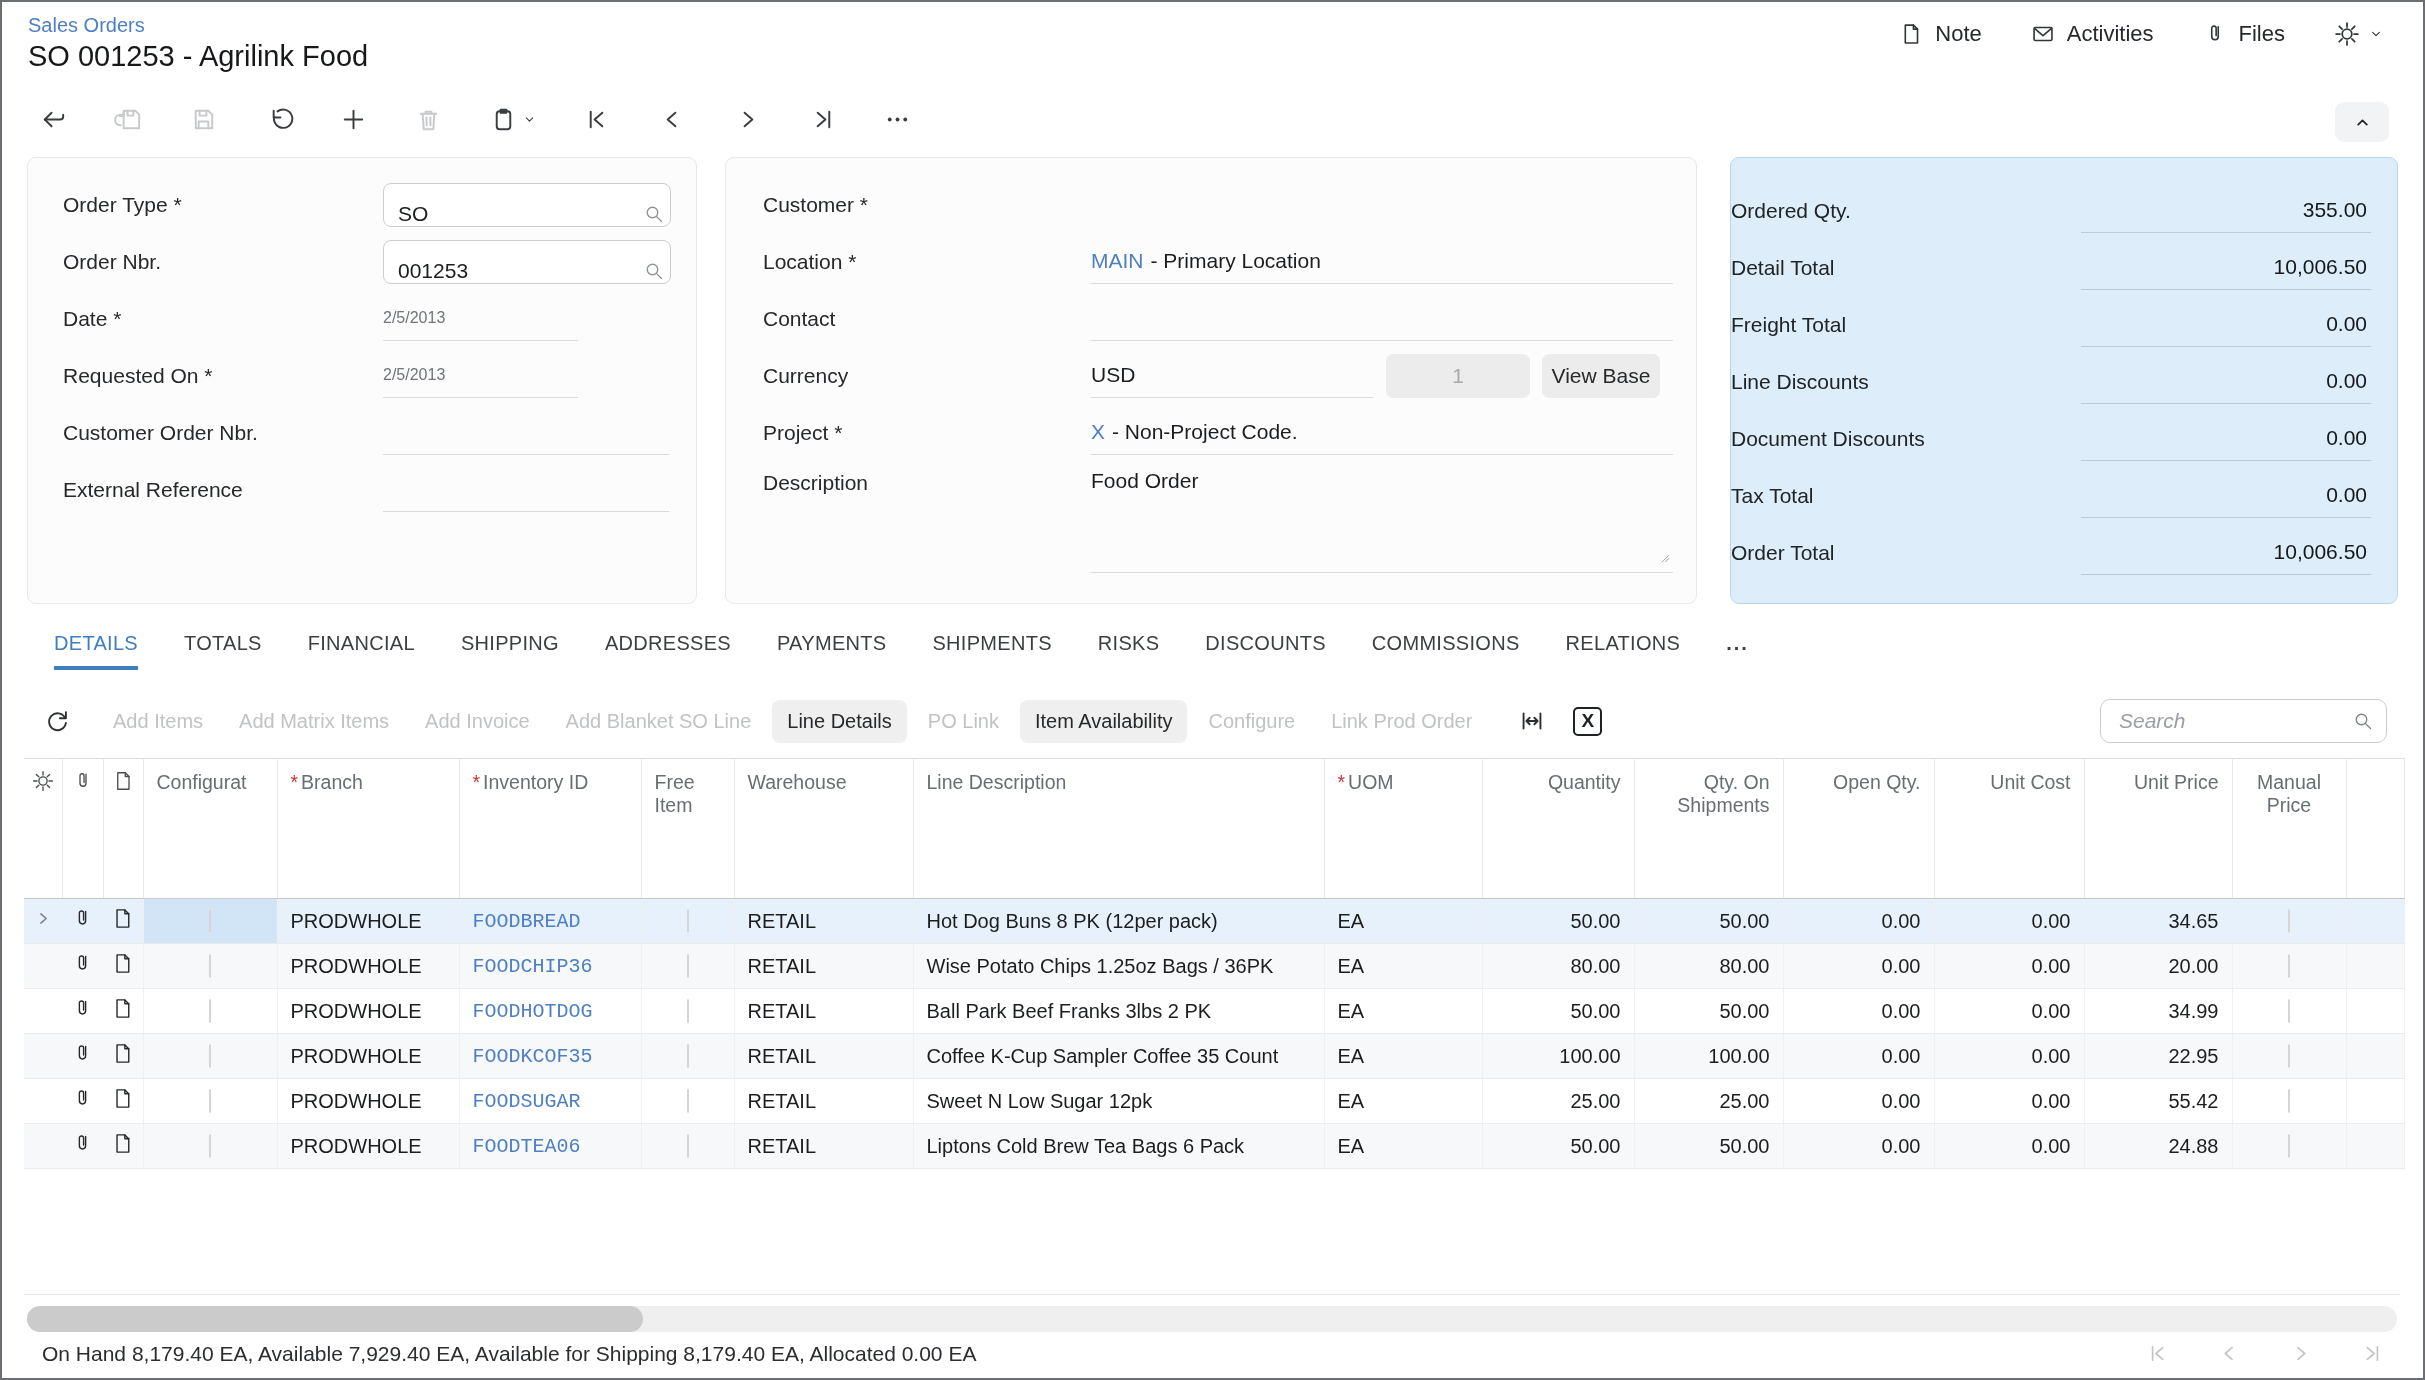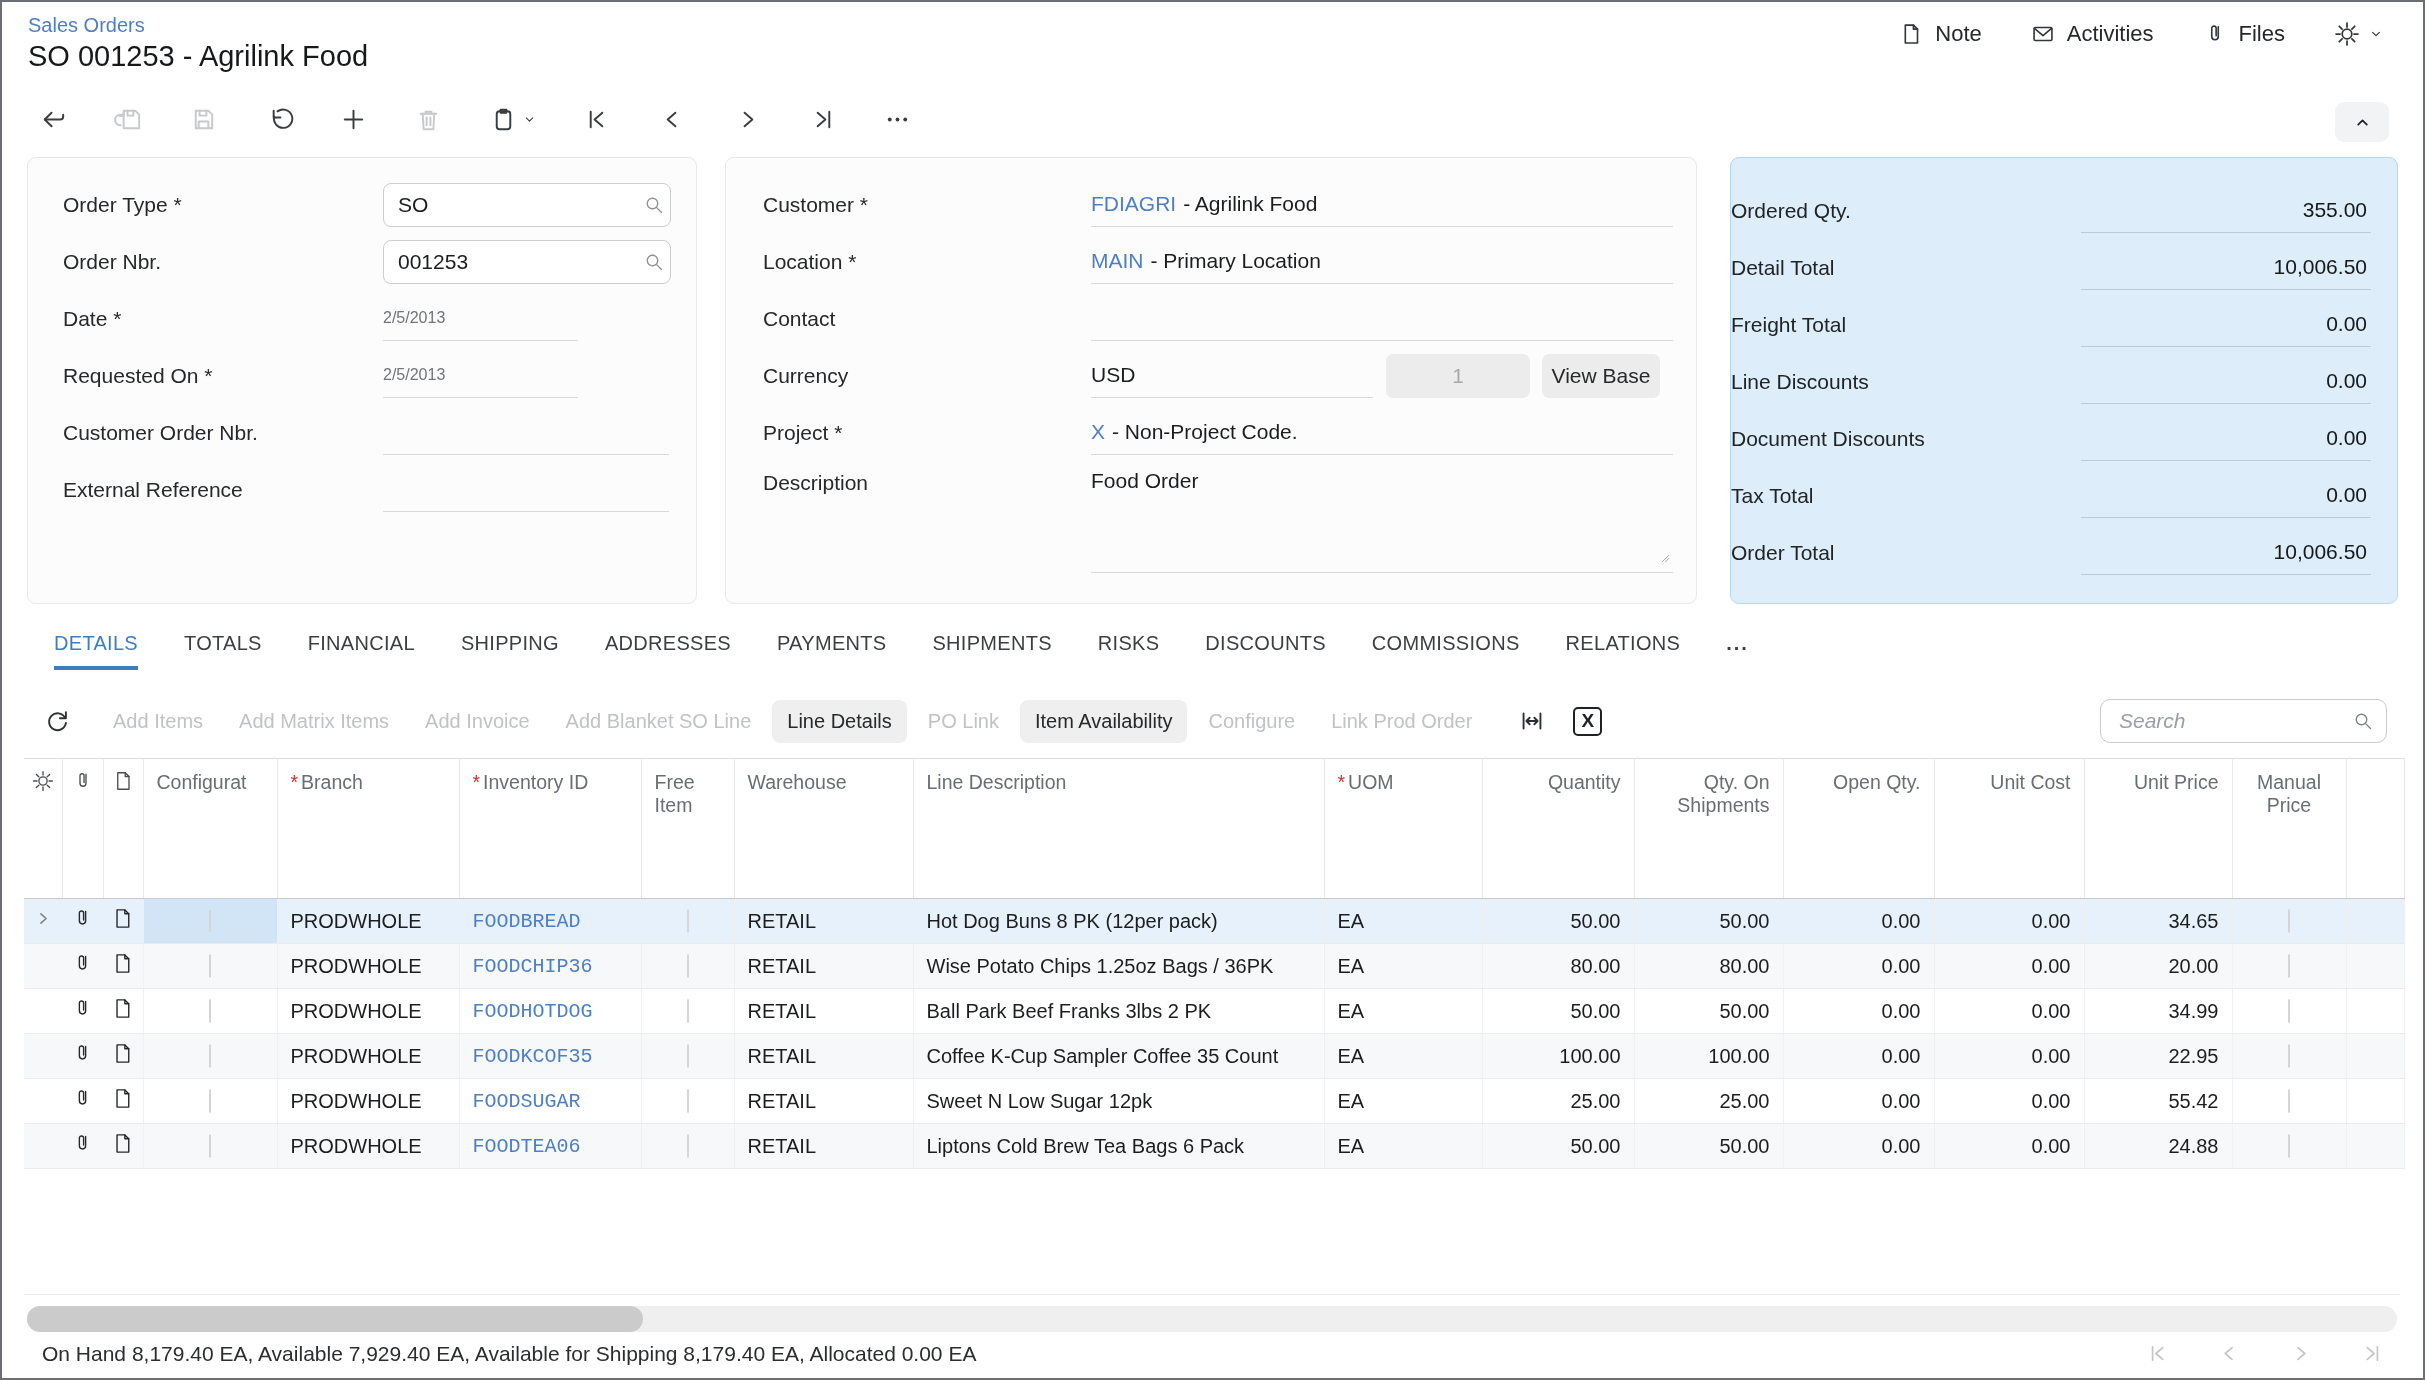--- a/index.html
+++ b/index.html
@@ -35,21 +35,21 @@
   .card{position:absolute;top:155px;height:447px;background:#fcfcfd;border:1px solid #e6e8ea;border-radius:9px;}
   .card.left{left:25px;width:670px;}
   .card.mid{left:723px;width:972px;}
   .card.right{left:1728px;width:668px;background:#ddeefa;border:1px solid #b7d7f0;}
   .frow{display:flex;align-items:center;height:57px;}
   .card.left .frow{padding-left:35px;}
   .card.left{padding-top:18px;}
   .card.left .lbl{width:320px;}
   .lbl{font-size:21px;color:#26282a;}
   .inputbox{width:288px;height:44px;border:1px solid #cbcdcf;border-radius:8px;background:#fff;
-    display:flex;align-items:center;padding:0 4px 0 14px;font-size:21px;color:#1b1d1f;}
+    display:flex;align-items:flex-end;padding:0 4px 0 14px;font-size:21px;color:#1b1d1f;}
   .inputbox .icon{margin-left:auto;color:#8d9296;}
   .inputbox .icon svg{width:24px;height:24px;stroke-width:1.8;}
   .badge{background:#d8e9cf;border-radius:5px;padding:8px 15px;font-size:21px;color:#1f2a1e;}
   .rofield{font-size:16px;color:#717478;height:44px;display:flex;align-items:center;border-bottom:1px solid #d8dadc;}
   .rofield.w195{width:195px;}
   .rofield.w286{width:286px;}
 
   .card.mid{padding-top:18px;}
   .card.mid .frow{padding-left:37px;}
   .card.mid .lbl{width:328px;}
@@ -404,24 +404,20 @@
     </div>
     <div class="frow">
       <span class="lbl">External Reference</span>
       <div class="rofield w286"></div>
     </div>
   </div>
 
   <div class="card mid">
     <div class="frow">
       <span class="lbl">Customer *</span>
-      <div class="uline w582">
-        <span class="linkcode">FDIAGRI</span>
-        <span>- Agrilink Food</span>
-      </div>
     </div>
     <div class="frow">
       <span class="lbl">Location *</span>
       <div class="uline w582">
         <span class="linkcode">MAIN</span>
         <span>- Primary Location</span>
       </div>
     </div>
     <div class="frow">
       <span class="lbl">Contact</span>

